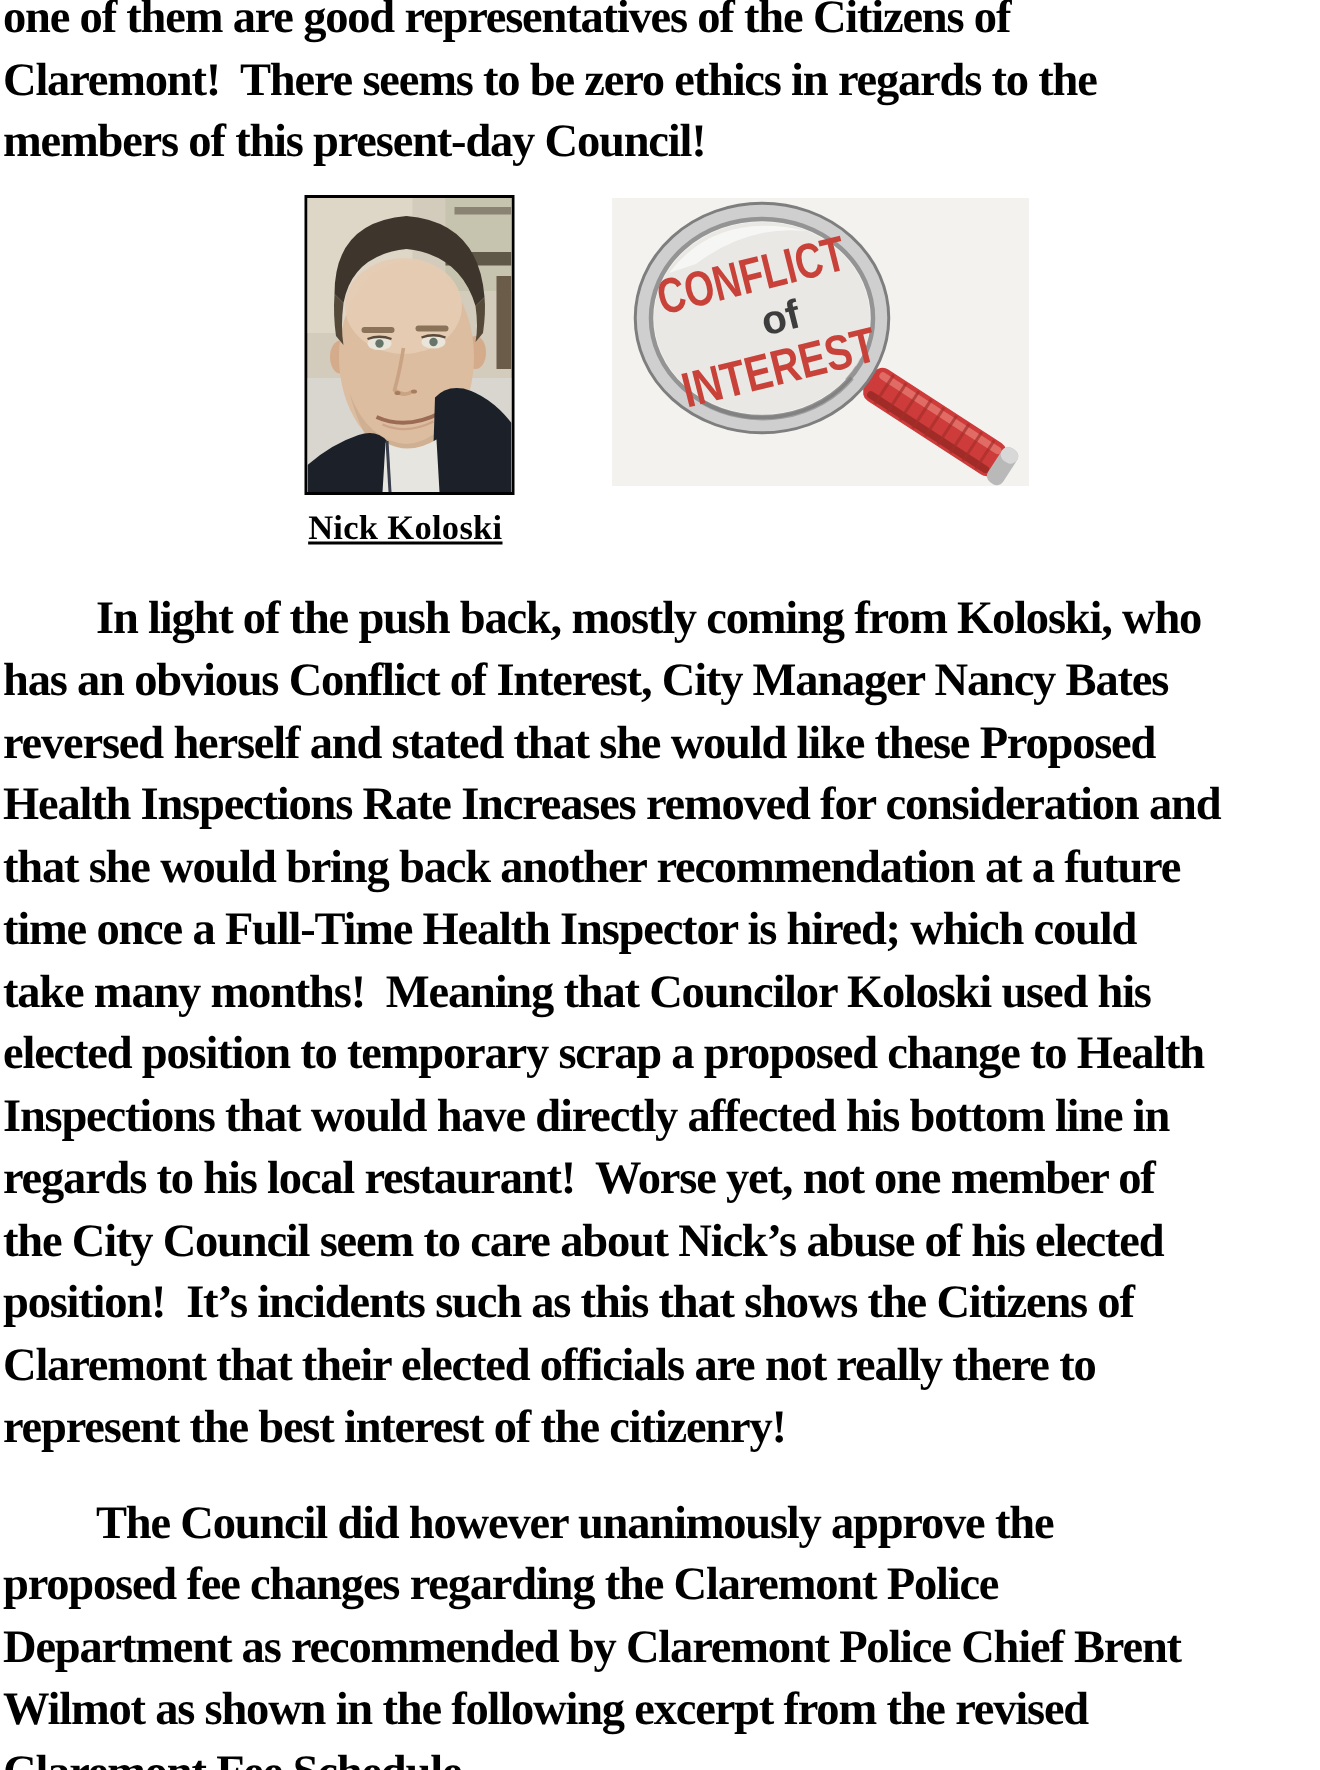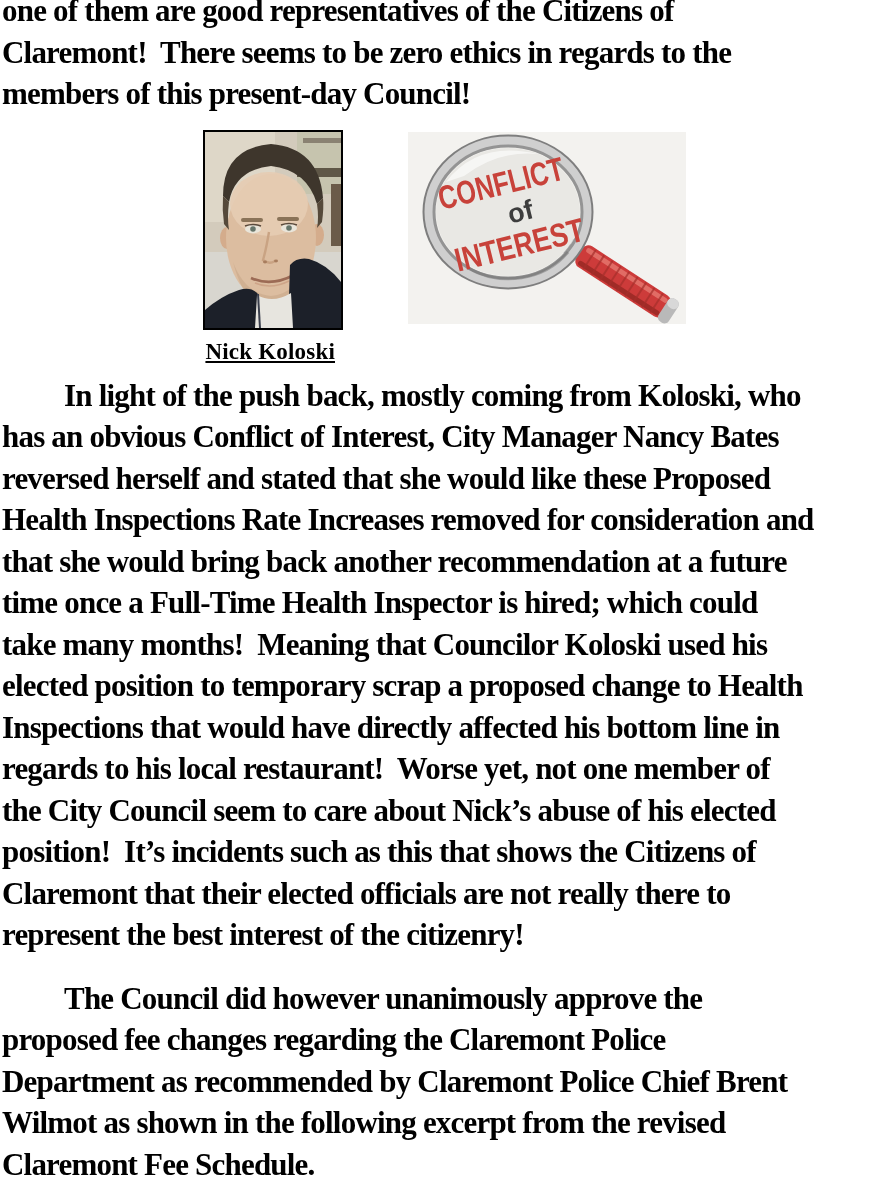--- a/index.html
+++ b/index.html
@@ -18,21 +18,21 @@
     font-weight: bold;
     font-size: 31px;
     line-height: 41.5px;
     letter-spacing: -0.8px;
     white-space: pre;
     margin: 0;
     padding-left: 2px;
   }
   .para.indent { text-indent: 62px; }
   #paragraph-1 { margin-top: -10px; }
-  #paragraph-2 { margin-top: 0; }
+  #paragraph-2 { margin-top: 16px; }
   #paragraph-3 { margin-top: 22px; }
   .figure-row {
     position: relative;
     height: 245px;
     margin-top: 15px;
   }
   .nick-figure {
     position: absolute;
     left: 203px;
     top: 0;

